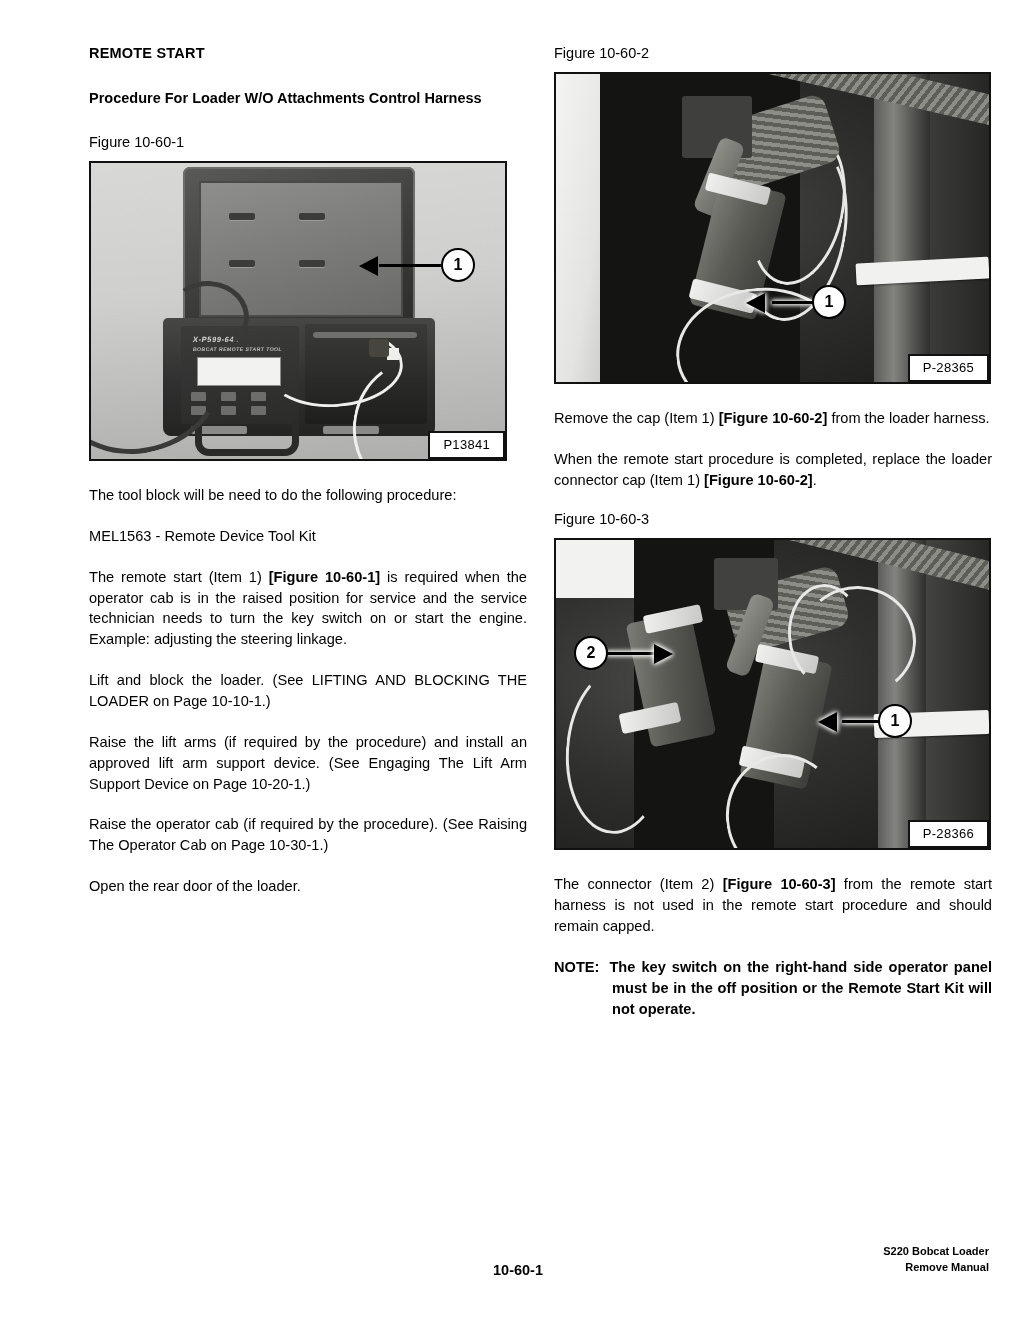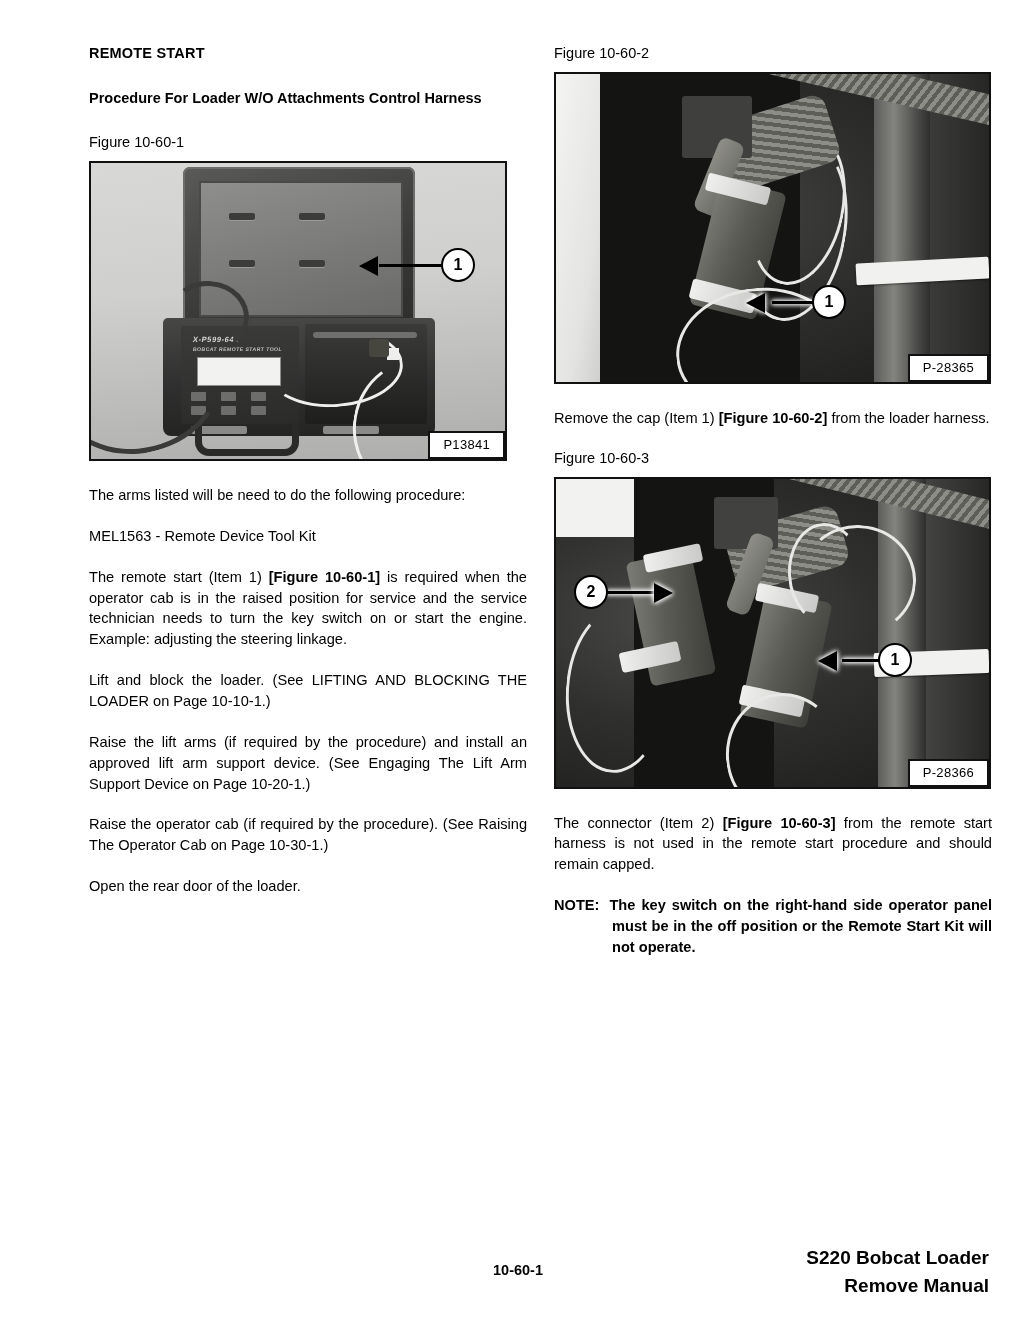--- a/index.html
+++ b/index.html
@@ -253,21 +253,21 @@
     border-radius:8px;
   }
 
   
   .footer-page {
     position:absolute; left:0; right:0; top:1262px;
     text-align:center; font-size:14.5px; font-weight:bold;padding-left:12px;
   }
   .footer-right {
     position:absolute; right:35px; top:1244px;
-    text-align:right; font-size:19px; font-weight:bold; line-height:1.45;
+    text-align:right; font-size:11px; font-weight:bold; line-height:1.45;
   }
 </style>
 </head>
 <body>
 
 <div class="page">
 
   <div class="col col-left">
 
     <h1 class="h-title">REMOTE START</h1>
@@ -316,21 +316,21 @@
 
       <div class="lead-line" style="left:288px; top:101px; width:64px;"></div>
       <div class="arrow-head arrow-left" style="left:268px; top:93px;"></div>
       <div class="callout" style="left:350px; top:85px;">
         <span>1</span>
       </div>
 
       <div class="photo-id">P13841</div>
     </div>
 
-    <p class="body">The arms listed will be need to do the following procedure:</p>
+    <p class="body">The tool block will be need to do the following procedure:</p>
 
     <p class="body">MEL1563 - Remote Device Tool Kit</p>
 
     <p class="body">
       <span>The remote start (Item 1) </span><b class="nowrap">[Figure 10-60-1]</b><span> is required when the operator cab is in the raised position for service and the service technician needs to turn the key switch on or start the engine. Example: adjusting the steering linkage.</span>
     </p>
 
     <p class="body">Lift and block the loader. (See LIFTING AND BLOCKING THE LOADER on Page 10-10-1.)</p>
 
     <p class="body">Raise the lift arms (if required by the procedure) and install an approved lift arm support device. (See Engaging The Lift Arm Support Device on Page 10-20-1.)</p>
@@ -373,20 +373,23 @@
         <span>1</span>
       </div>
 
       <div class="photo-id">P-28365</div>
     </div>
 
     <p class="body">
       <span>Remove the cap (Item 1) </span><b class="nowrap">[Figure 10-60-2]</b><span> from the loader harness.</span>
     </p>
 
+    <p class="body">
+      <span>When the remote start procedure is completed, replace the loader connector cap (Item 1) </span><b class="nowrap">[Figure 10-60-2]</b><span>.</span>
+    </p>
 
     <div class="fig-cap">Figure 10-60-3</div>
 
     <div class="figure fig3">
       <div class="eb-bg"></div>
       <div class="eb-panel-white" style="left:0; top:0; width:78px; height:58px; background:#f2f2f0;"></div>
       <div class="eb-dark" style="left:78px; top:0; width:140px; height:100%;"></div>
 
       <div class="eb-post" style="left:322px; top:0; width:48px; height:100%;"></div>
       <div class="eb-post" style="left:370px; top:0; width:63px; height:100%; background:linear-gradient(90deg,#434341,#272726);"></div>

